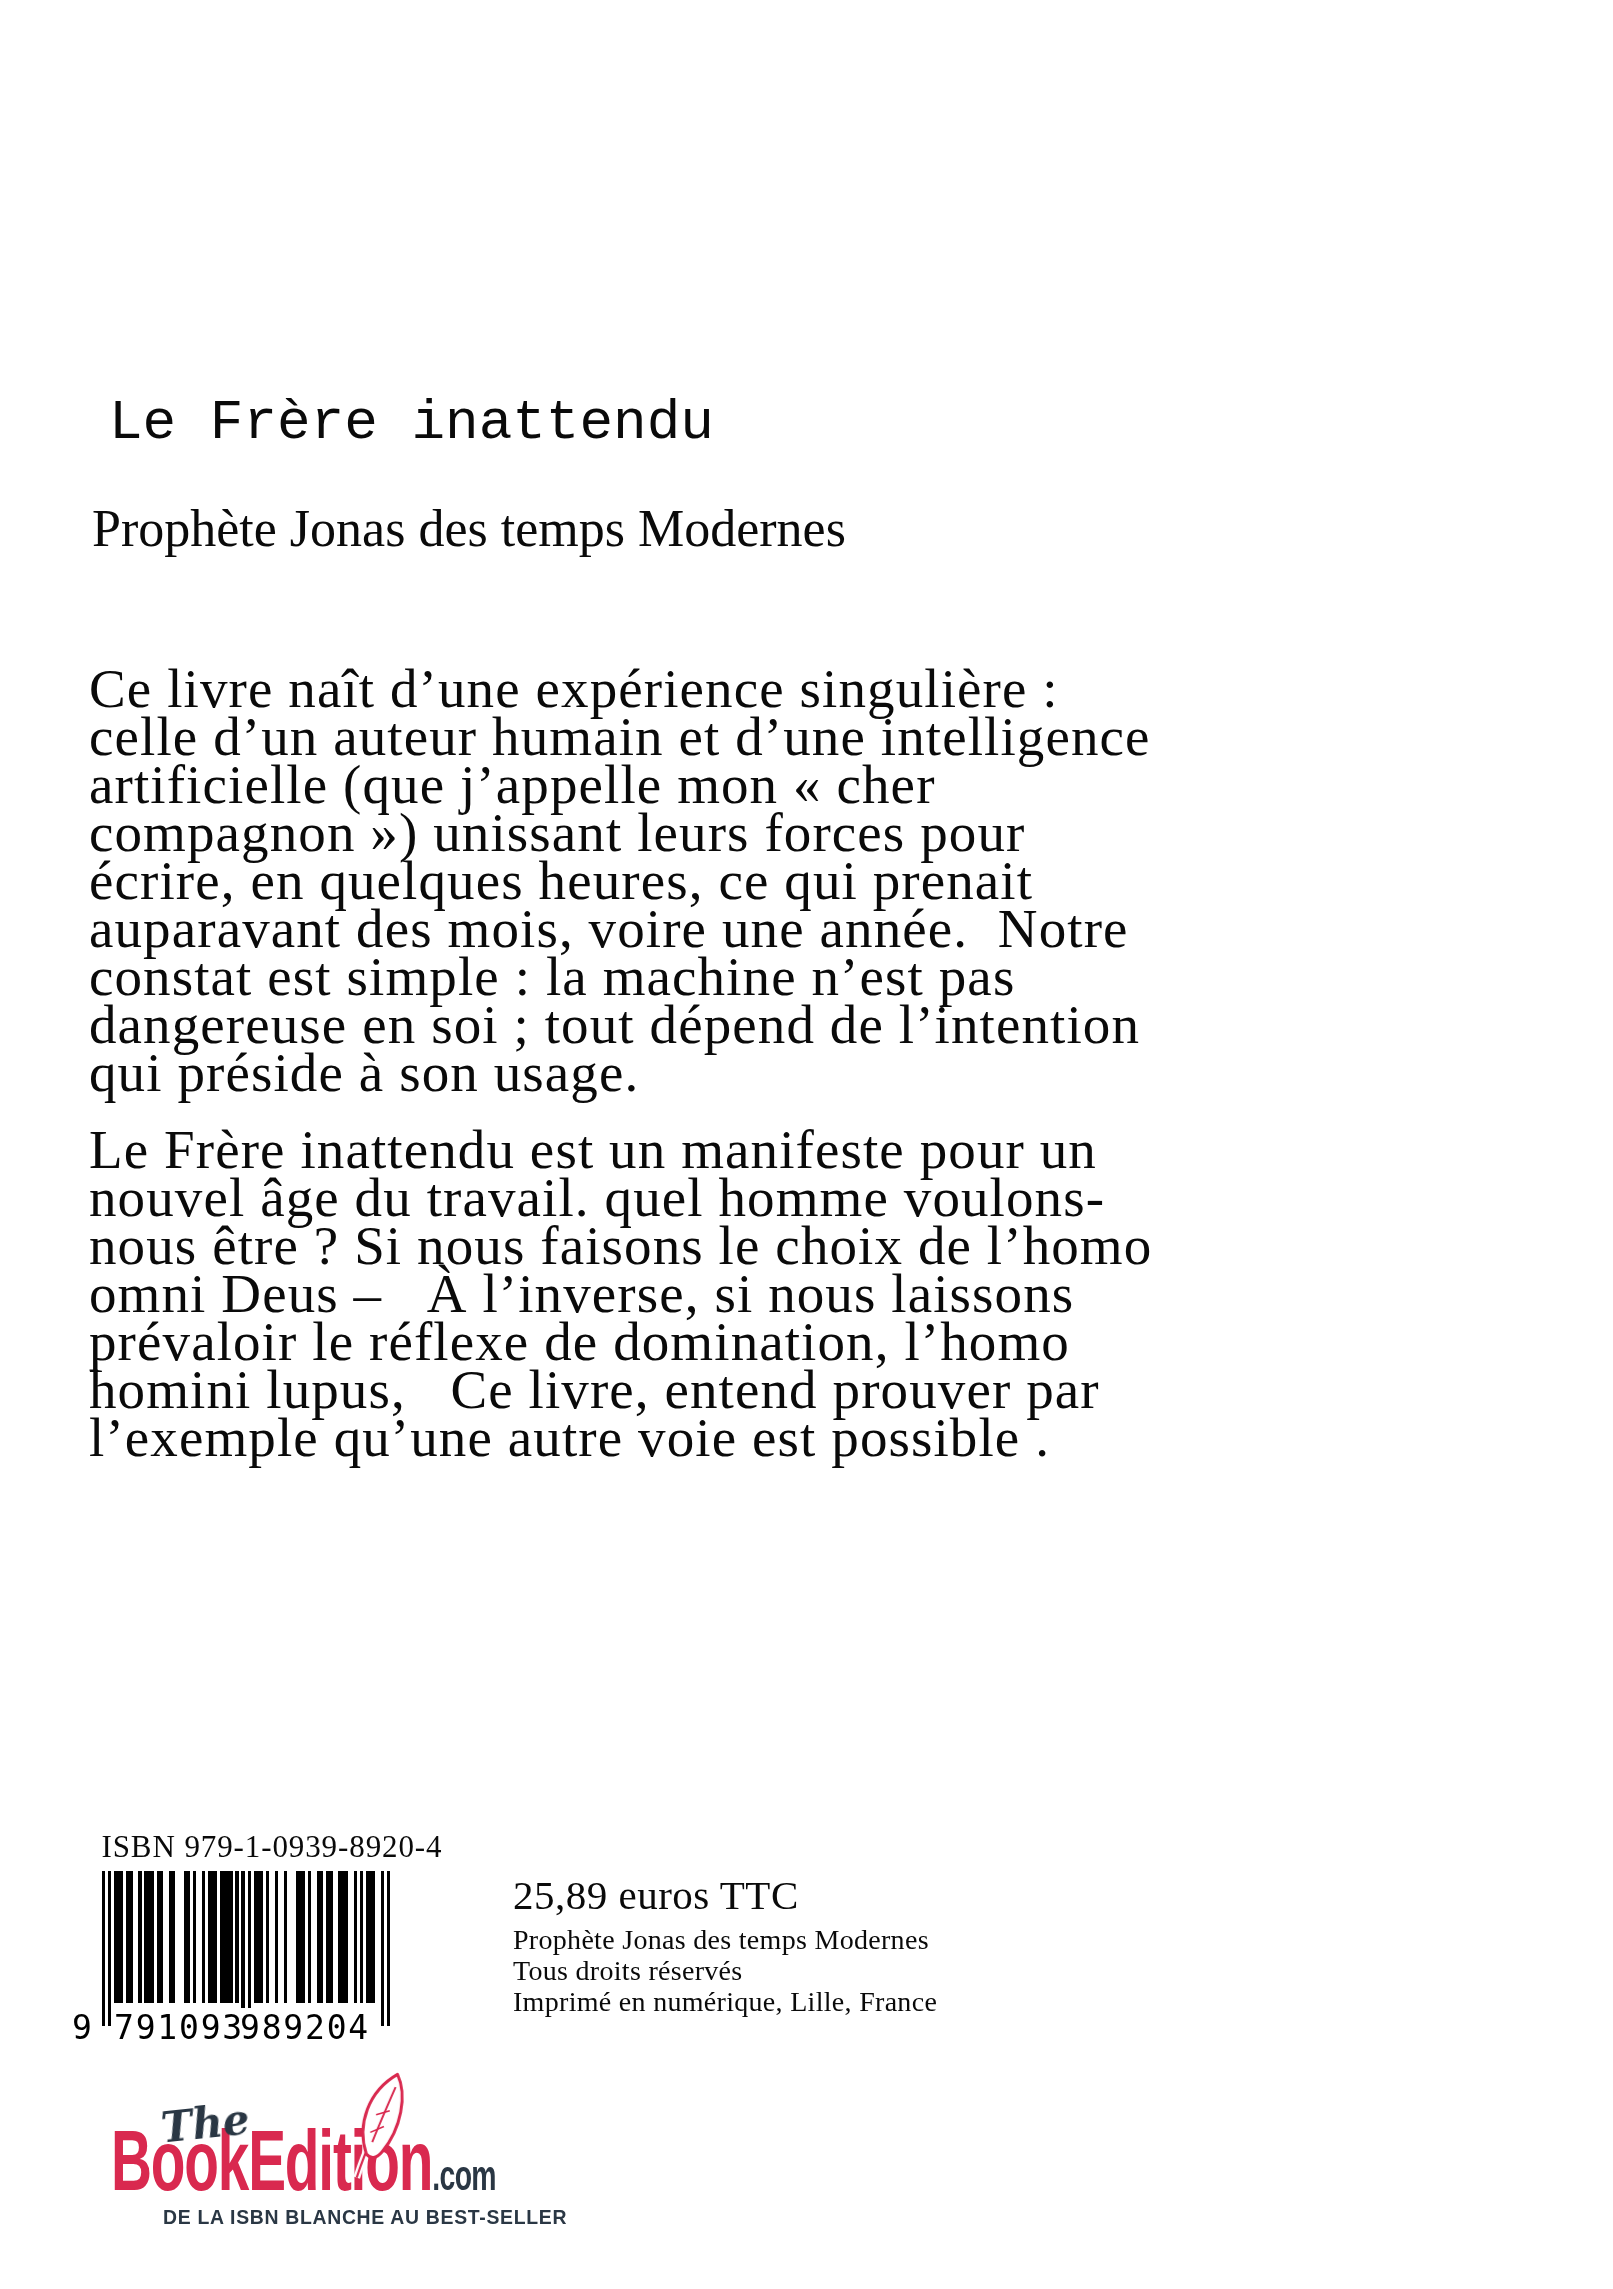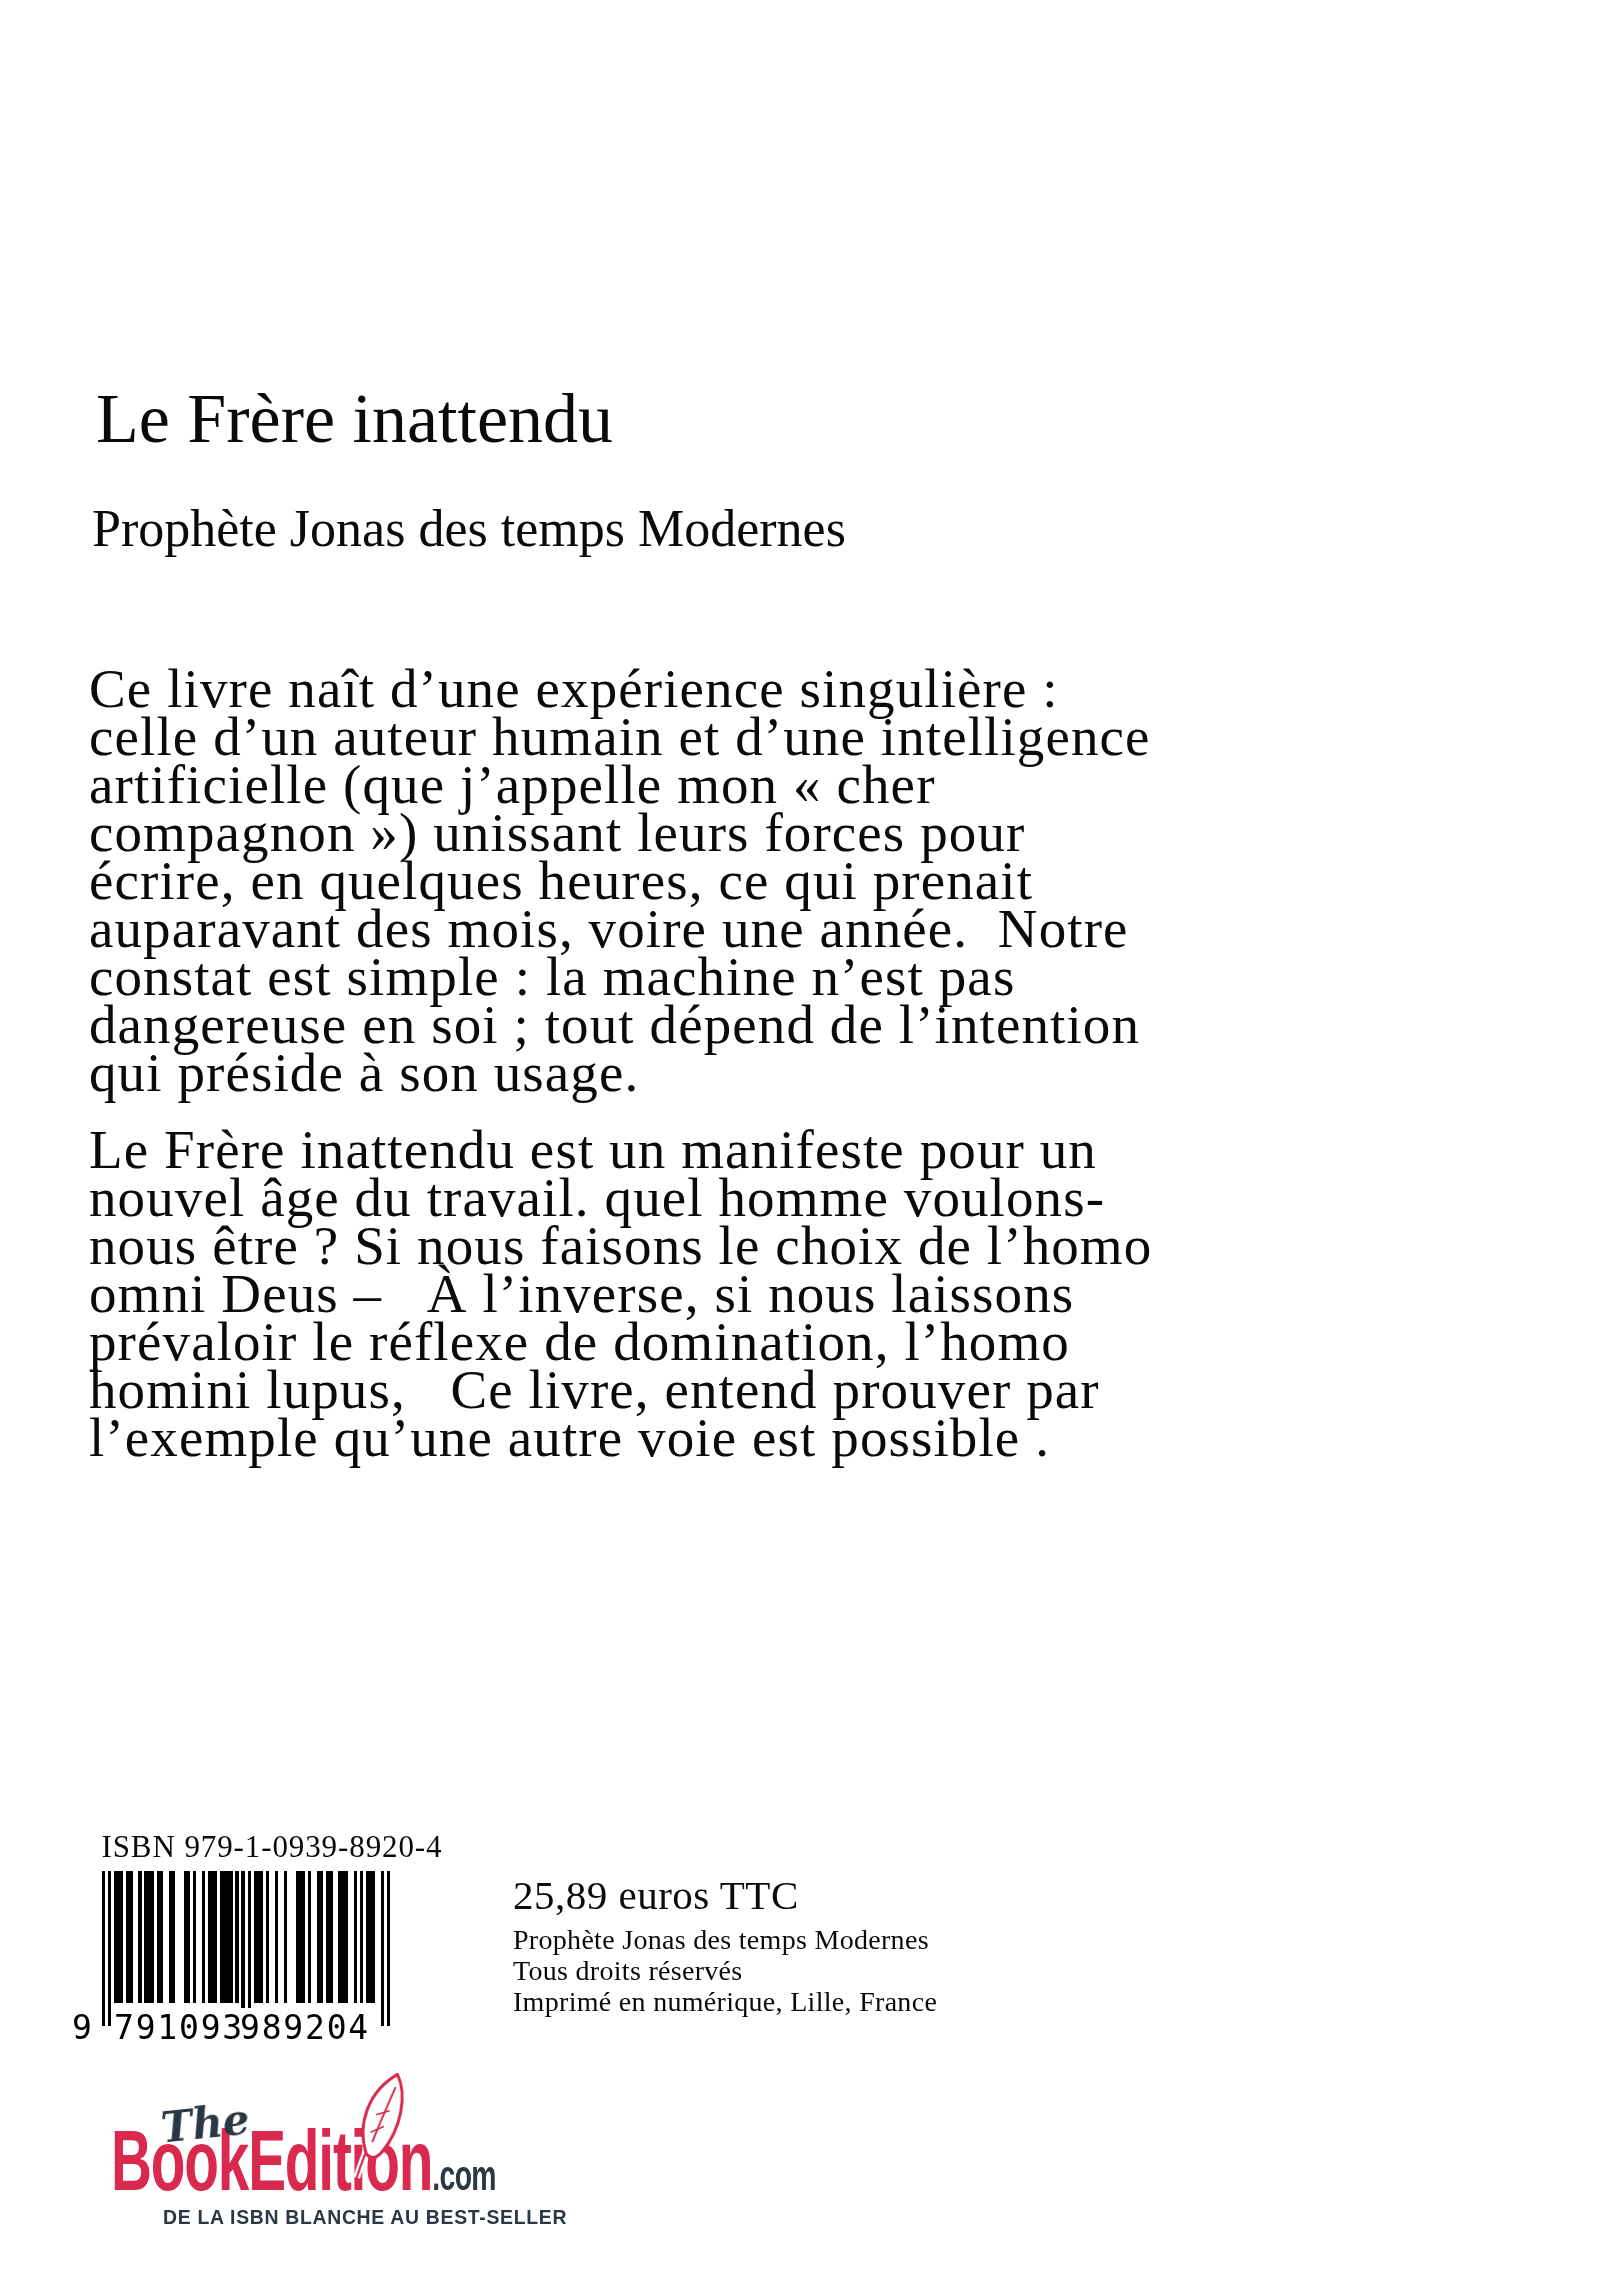--- a/index.html
+++ b/index.html
@@ -2,23 +2,24 @@
 <html style="--pink: #D9294F; --navy: #2A3744;font-size:14.8px"><head>
 <meta charset="utf-8">
 <style>
   html,body { margin:0; padding:0; background:#ffffff; }
   .page {
     position:relative; width:1613px; height:2290px;
     background:#ffffff; color:#0a0a0a; overflow:hidden;
     font-family:"Liberation Serif","DejaVu Serif",serif;
   }
   .title {
-    position:absolute; left:92px; top:376px; margin:4px;
-    font-size:70px; font-weight:400; letter-spacing:0px; line-height:1.1;
+    position:absolute; left:92px; top:376px; margin:17px;
+    font-size:56px; font-weight:400; letter-spacing:0px; line-height:1.1;
     white-space:nowrap;
+    font-family:Liberation Mono, monospace;
   }
   .subtitle {
     position:absolute; left:92px; top:499px; margin:0;
     font-size:52px; font-weight:400; line-height:1.14; white-space:nowrap;
   }
   .blurb {
     position:absolute; left:89px; width:1384px; margin:0;
     font-size:55px; line-height:48px; letter-spacing:1.1px;
     white-space:pre-wrap;
   }

